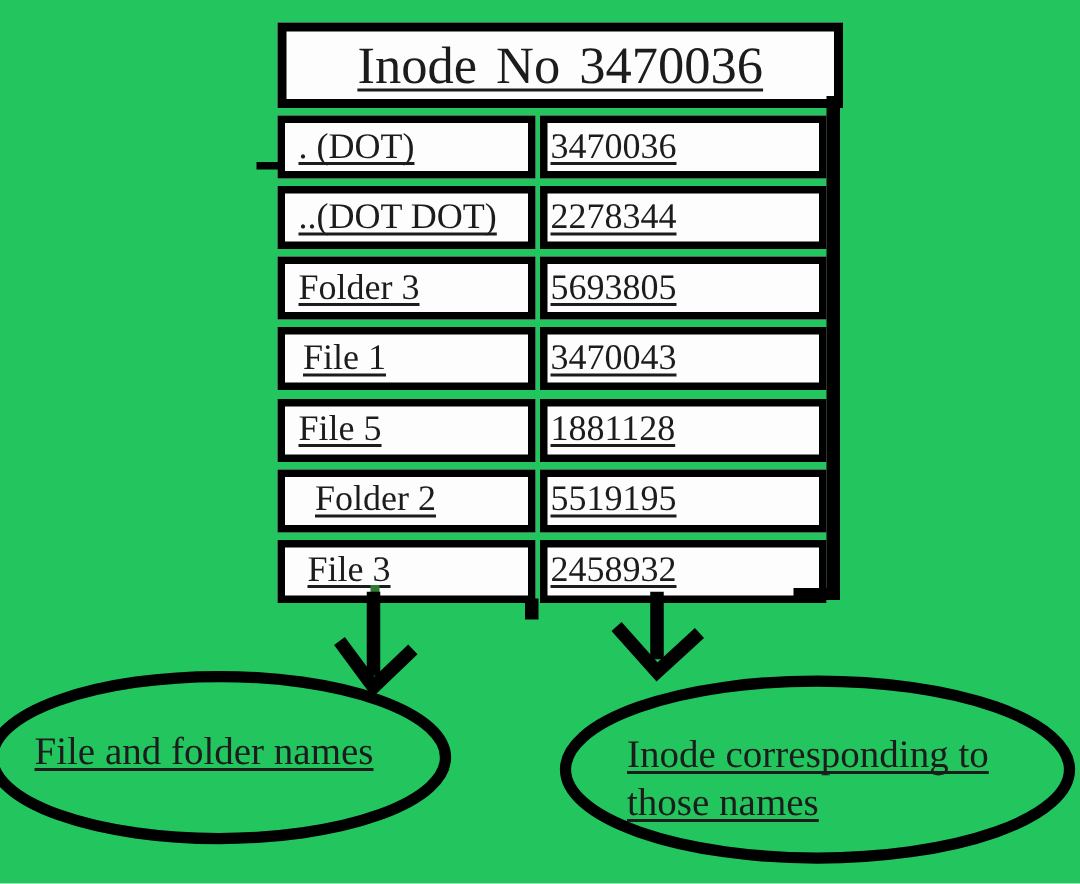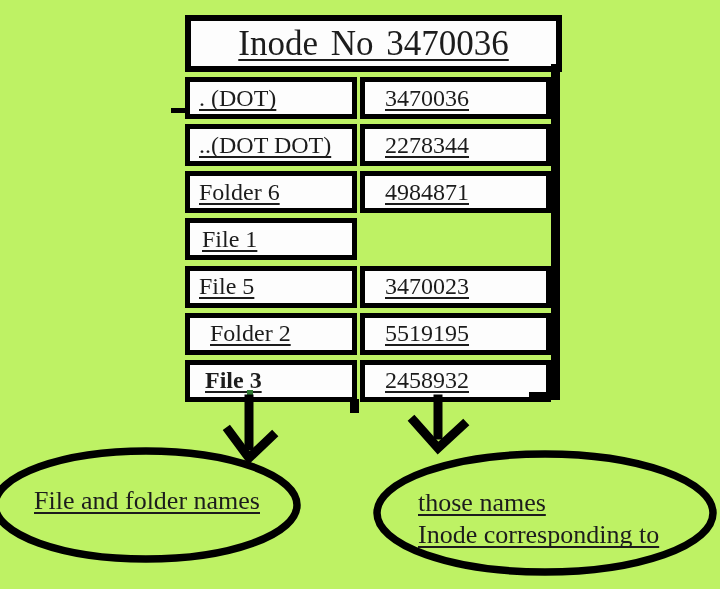--- a/index.html
+++ b/index.html
@@ -1,20 +1,20 @@
 <!DOCTYPE html>
 <html><head>
 <meta charset="utf-8">
 <style>
   html, body { margin: 0; padding: 0; background: #ffffff; }
   .canvas {
     position: relative;
     width: 720px;
     height: 589px;
-    background: #bef264;
+    background: #22c55e;
     font-family: "Liberation Serif", serif;
     color: #1c1c1c;
     overflow: hidden;
   }
   .u {
     text-decoration: underline;
     text-decoration-thickness: 2px;
     text-decoration-skip-ink: none;
     text-underline-offset: 3px;
   }
@@ -29,49 +29,49 @@
     display: flex; align-items: center; justify-content: center;
     font-size: 35px;
     word-spacing: 4px;
   }
   .tbl-header .u { text-underline-offset: 4px; }
   
   .rows {
     position: absolute;
     left: 185px; top: 77px;
     width: 366px; height: 325px;
-    display: flex; flex-direction: column; justify-content: space-between;
+    display: flex; flex-direction: column; justify-content: space-between; align-items: center;
   }
   .row { display: flex; gap: 3px; height: 42px; }
   .cell {
     box-sizing: border-box;
     border: 5px solid #000;
     background: #fdfdfd;
     display: flex; align-items: center;
     font-size: 24px;
   }
   .cell.name  { width: 172px; padding-left: 9px; }
-  .cell.inode { width: 191px; padding-left: 20px; }
+  .cell.inode { width: 191px; padding-left: 2px; }
   .row:nth-child(4) .cell.name { padding-left: 12px; }
   .row:nth-child(6) .cell.name { padding-left: 20px; }
-  .row:nth-child(7) .cell.name { padding-left: 15px; font-weight: bold; }
+  .row:nth-child(7) .cell.name { padding-left: 15px; }
   
   .right-frame   { position: absolute; left: 551px; top: 64px;  width: 9px;  height: 336px; background: #000; }
   .corner-stub   { position: absolute; left: 529px; top: 392px; width: 31px; height: 8px;   background: #000; }
   .divider-nub   { position: absolute; left: 350px; top: 399px; width: 9px;  height: 14px;  background: #000; }
   .stray-tick    { position: absolute; left: 171px; top: 108px; width: 16px; height: 5px;   background: #000; }
   .green-dot     { position: absolute; left: 247px; top: 390px; width: 6px;  height: 9px;   background: #2f7a33; }
   
   .overlay { position: absolute; left: 0; top: 0; width: 720px; height: 589px; }
   
   .callout-left {
     position: absolute;
-    left: 10px; top: 485px;
+    left: 23px; top: 485px;
     width: 274px;
-    text-align: center;
+    text-align: left;
     font-size: 26px;
     line-height: 31px;
   }
   .callout-right {
     position: absolute;
     left: 418px; top: 487px;
     width: 290px;
     font-size: 26px;
     line-height: 32px;
   }
@@ -98,37 +98,40 @@
     <div class="row">
       <div class="cell name">
           <span class="u">..(DOT DOT)</span>
         </div>
       <div class="cell inode">
           <span class="u">2278344</span>
         </div>
     </div>
     <div class="row">
       <div class="cell name">
-          <span class="u">Folder 6</span>
+          <span class="u">Folder 3</span>
         </div>
       <div class="cell inode">
-          <span class="u">4984871</span>
+          <span class="u">5693805</span>
         </div>
     </div>
     <div class="row">
       <div class="cell name">
           <span class="u">File 1</span>
+        </div>
+      <div class="cell inode">
+          <span class="u">3470043</span>
         </div>
     </div>
     <div class="row">
       <div class="cell name">
           <span class="u">File 5</span>
         </div>
       <div class="cell inode">
-          <span class="u">3470023</span>
+          <span class="u">1881128</span>
         </div>
     </div>
     <div class="row">
       <div class="cell name">
           <span class="u">Folder 2</span>
         </div>
       <div class="cell inode">
           <span class="u">5519195</span>
         </div>
     </div>
@@ -158,17 +161,17 @@
       <polyline points="414,421 438,448 463,425"></polyline>
     </g>
     <ellipse cx="146" cy="505" rx="151" ry="54" fill="none" stroke="#000" stroke-width="7.5"></ellipse>
     <ellipse cx="545" cy="513" rx="168" ry="59" fill="none" stroke="#000" stroke-width="7.5"></ellipse>
   </svg>
 
   <div class="callout-left">
     <span class="u">File and folder names</span>
   </div>
   <div class="callout-right">
+    <span class="line"><span class="u">Inode corresponding to</span></span>
     <span class="line"><span class="u">those names</span></span>
-    <span class="line"><span class="u">Inode corresponding to</span></span>
   </div>
 
 </div>
 
 </body></html>

